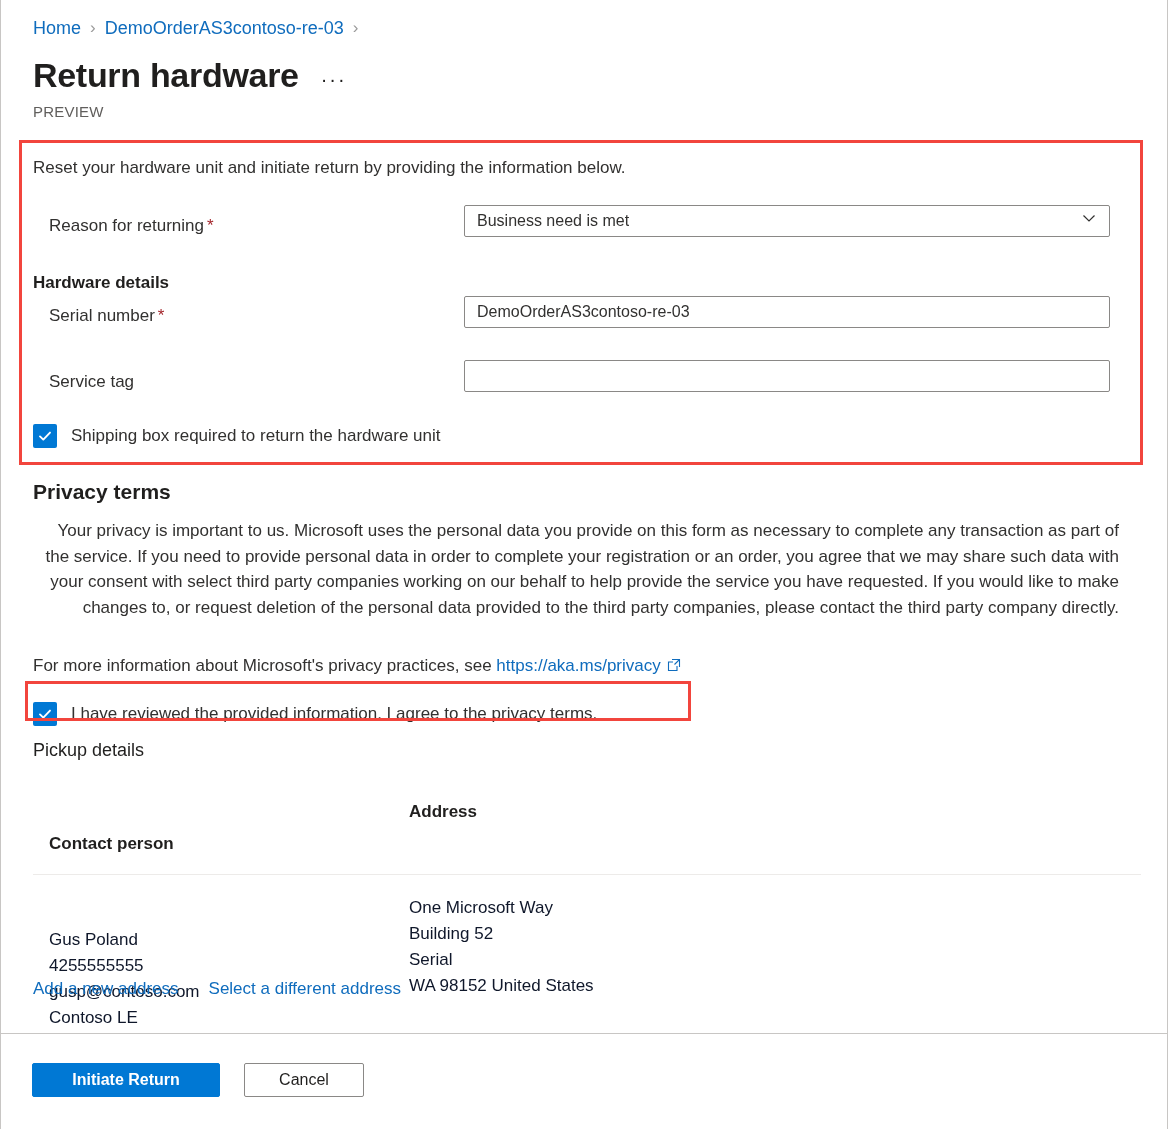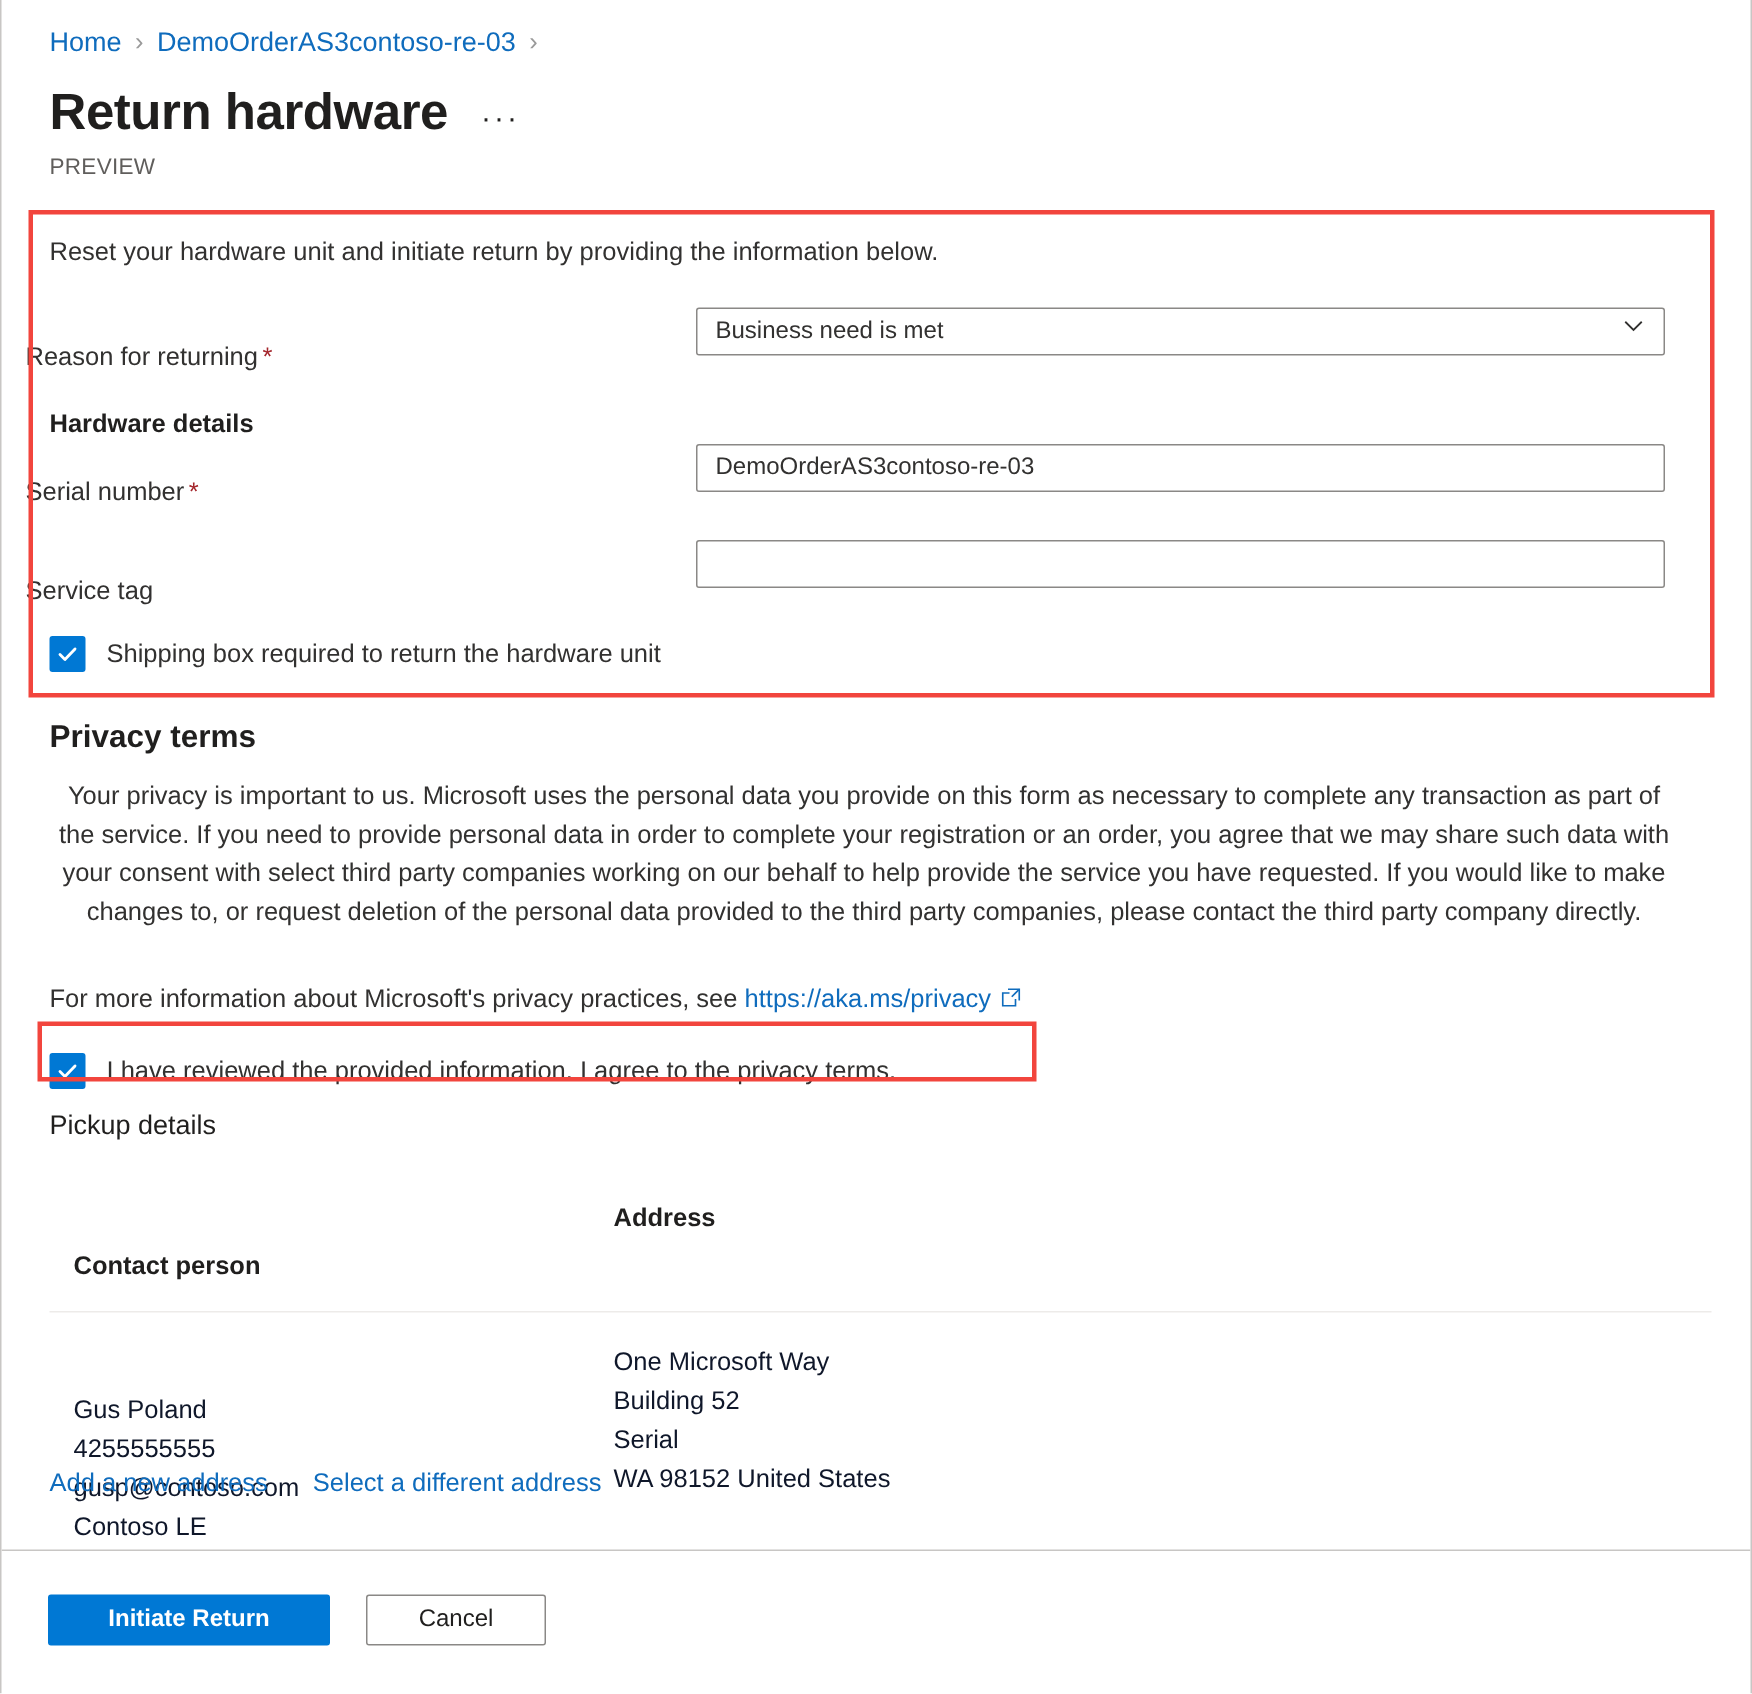--- a/index.html
+++ b/index.html
@@ -96,25 +96,24 @@
   .intro-text {
     position: absolute;
     left: 32px;
     top: 156px;
     font-size: 17px;
     line-height: 24px;
     color: #323130;
   }
   .field-label {
     position: absolute;
-    left: 16px;
-    font-size: 17px;
-    line-height: 24px;
-    color: #323130;
-    margin-top: 12px;
+    left: 48px;
+    font-size: 17px;
+    line-height: 24px;
+    color: #323130;
   }
   .req-star {
     color: #a4262c;
     margin-left: 3px;
   }
   .section-head {
     position: absolute;
     left: 32px;
     font-size: 17px;
     line-height: 24px;
@@ -201,21 +200,21 @@
     text-align: right;
   }
   #privacy-body {
     position: absolute;
     left: 32px;
     top: 518px;
     width: 1086px;
     font-size: 17px;
     line-height: 25.5px;
     color: #323130;
-    text-align: center;
+    text-align: right;
   }
   #privacy-more {
     position: absolute;
     left: 32px;
     top: 654px;
     font-size: 17px;
     line-height: 24px;
     color: #323130;
     white-space: nowrap;
   }

